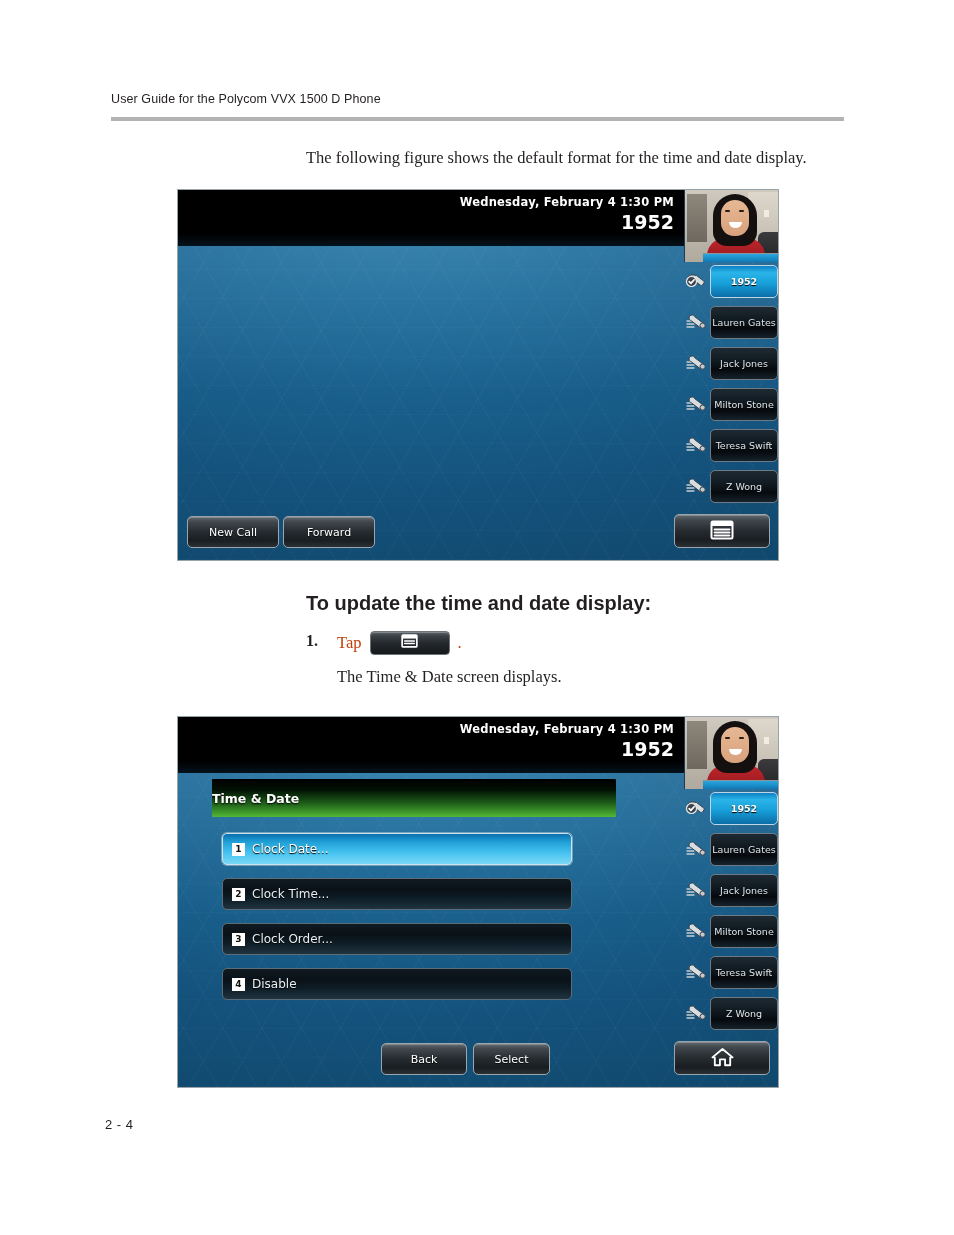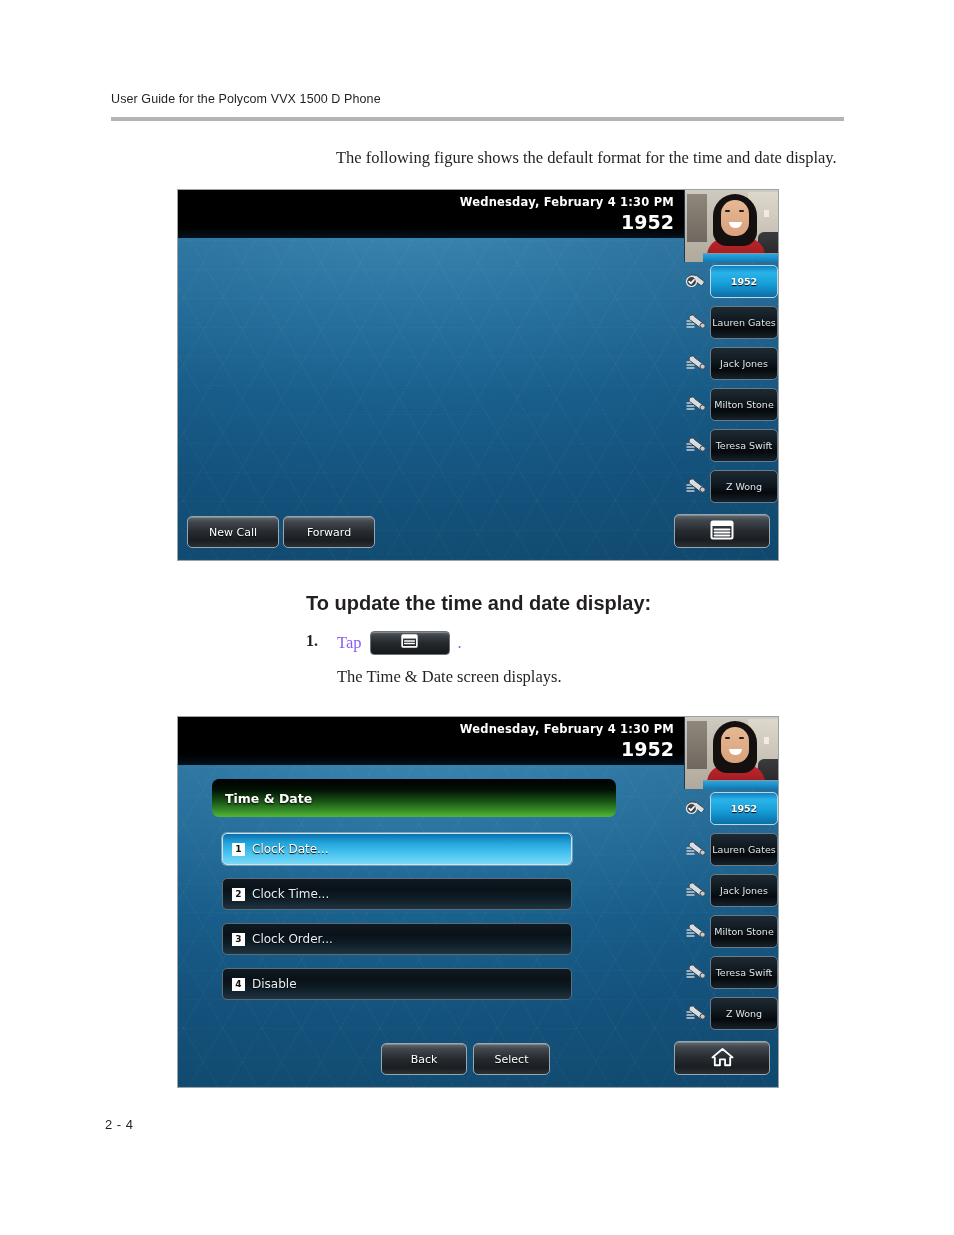--- a/index.html
+++ b/index.html
@@ -35,21 +35,20 @@
 
   
   .intro-text {
     position: absolute;
     left: 306px; top: 148px;
     width: 560px;
     font-family: "Liberation Serif", serif;
     font-size: 16.5px;
     color: #231f20;
     white-space: nowrap;
-    margin-left: 30px;
   }
   .section-head {
     position: absolute;
     left: 306px; top: 592px;
     font-family: "Liberation Sans", sans-serif;
     font-size: 20px;
     font-weight: bold;
     color: #231f20;
     white-space: nowrap;
   }
@@ -60,21 +59,21 @@
     font-size: 16px;
     font-weight: bold;
     color: #231f20;
   }
   .step-line {
     position: absolute;
     left: 337px; top: 631px;
     display: flex; align-items: center;
     font-family: "Liberation Serif", serif;
     font-size: 16.5px;
-    color: #8b5cf6;
+    color: #c2410c;
     white-space: nowrap;
   }
   .step-tap { margin-right: 8px; }
   .inline-key {
     display: inline-flex;
     align-items: center; justify-content: center;
     width: 80px; height: 24px;
     margin: 0 8px 0 0;
     border-radius: 4px;
     border: 1px solid #6d7277;
@@ -125,21 +124,21 @@
   .phone-sheen {
     position: absolute; left:0; right:0; top:0; height: 55%;
     background: linear-gradient(180deg, rgba(255,255,255,0.10), rgba(255,255,255,0.0));
     pointer-events: none;
   }
 
   
   .statusbar {
     position: absolute;
     left: 0; top: 0;
-    width: 506px; height: 48px;
+    width: 506px; height: 56px;
     background: linear-gradient(180deg, #000000 0%, #000000 78%, #04121c 100%);
     color: #ffffff;
     text-align: right;
     padding: 5px 10px 0 0;
   }
   .status-datetime {
     font-family: "DejaVu Sans", sans-serif;
     font-size: 11.5px;
     font-weight: bold;
     letter-spacing: 0.2px;
@@ -270,25 +269,24 @@
   .sk-b { left: 105px; bottom: 12px; width: 92px; }
   .sk-a2 { left: 203px; bottom: 12px; width: 86px; }
   .sk-b2 { left: 295px; bottom: 12px; width: 77px; }
   .sk-right { right: 8px; bottom: 12px; width: 96px; height: 34px; }
 
   
   .menu-title {
     position: absolute;
     left: 34px; top: 62px;
     width: 404px; height: 38px;
-    border-radius: 7px;
+    border-radius: 1px;
     background: linear-gradient(180deg, #000000 0%, #021004 28%, #1c5a18 62%, #3f9a2c 88%, #55b733 100%);
     color: #ffffff;
     display: flex; align-items: center;
-    padding-left: 13px;
     font-family: "DejaVu Sans", sans-serif;
     font-size: 12.5px;
     font-weight: bold;
     text-shadow: 0 1px 2px #000;
   }
   .menu-item {
     position: absolute;
     left: 44px;
     width: 350px; height: 32px;
     border-radius: 5px;

